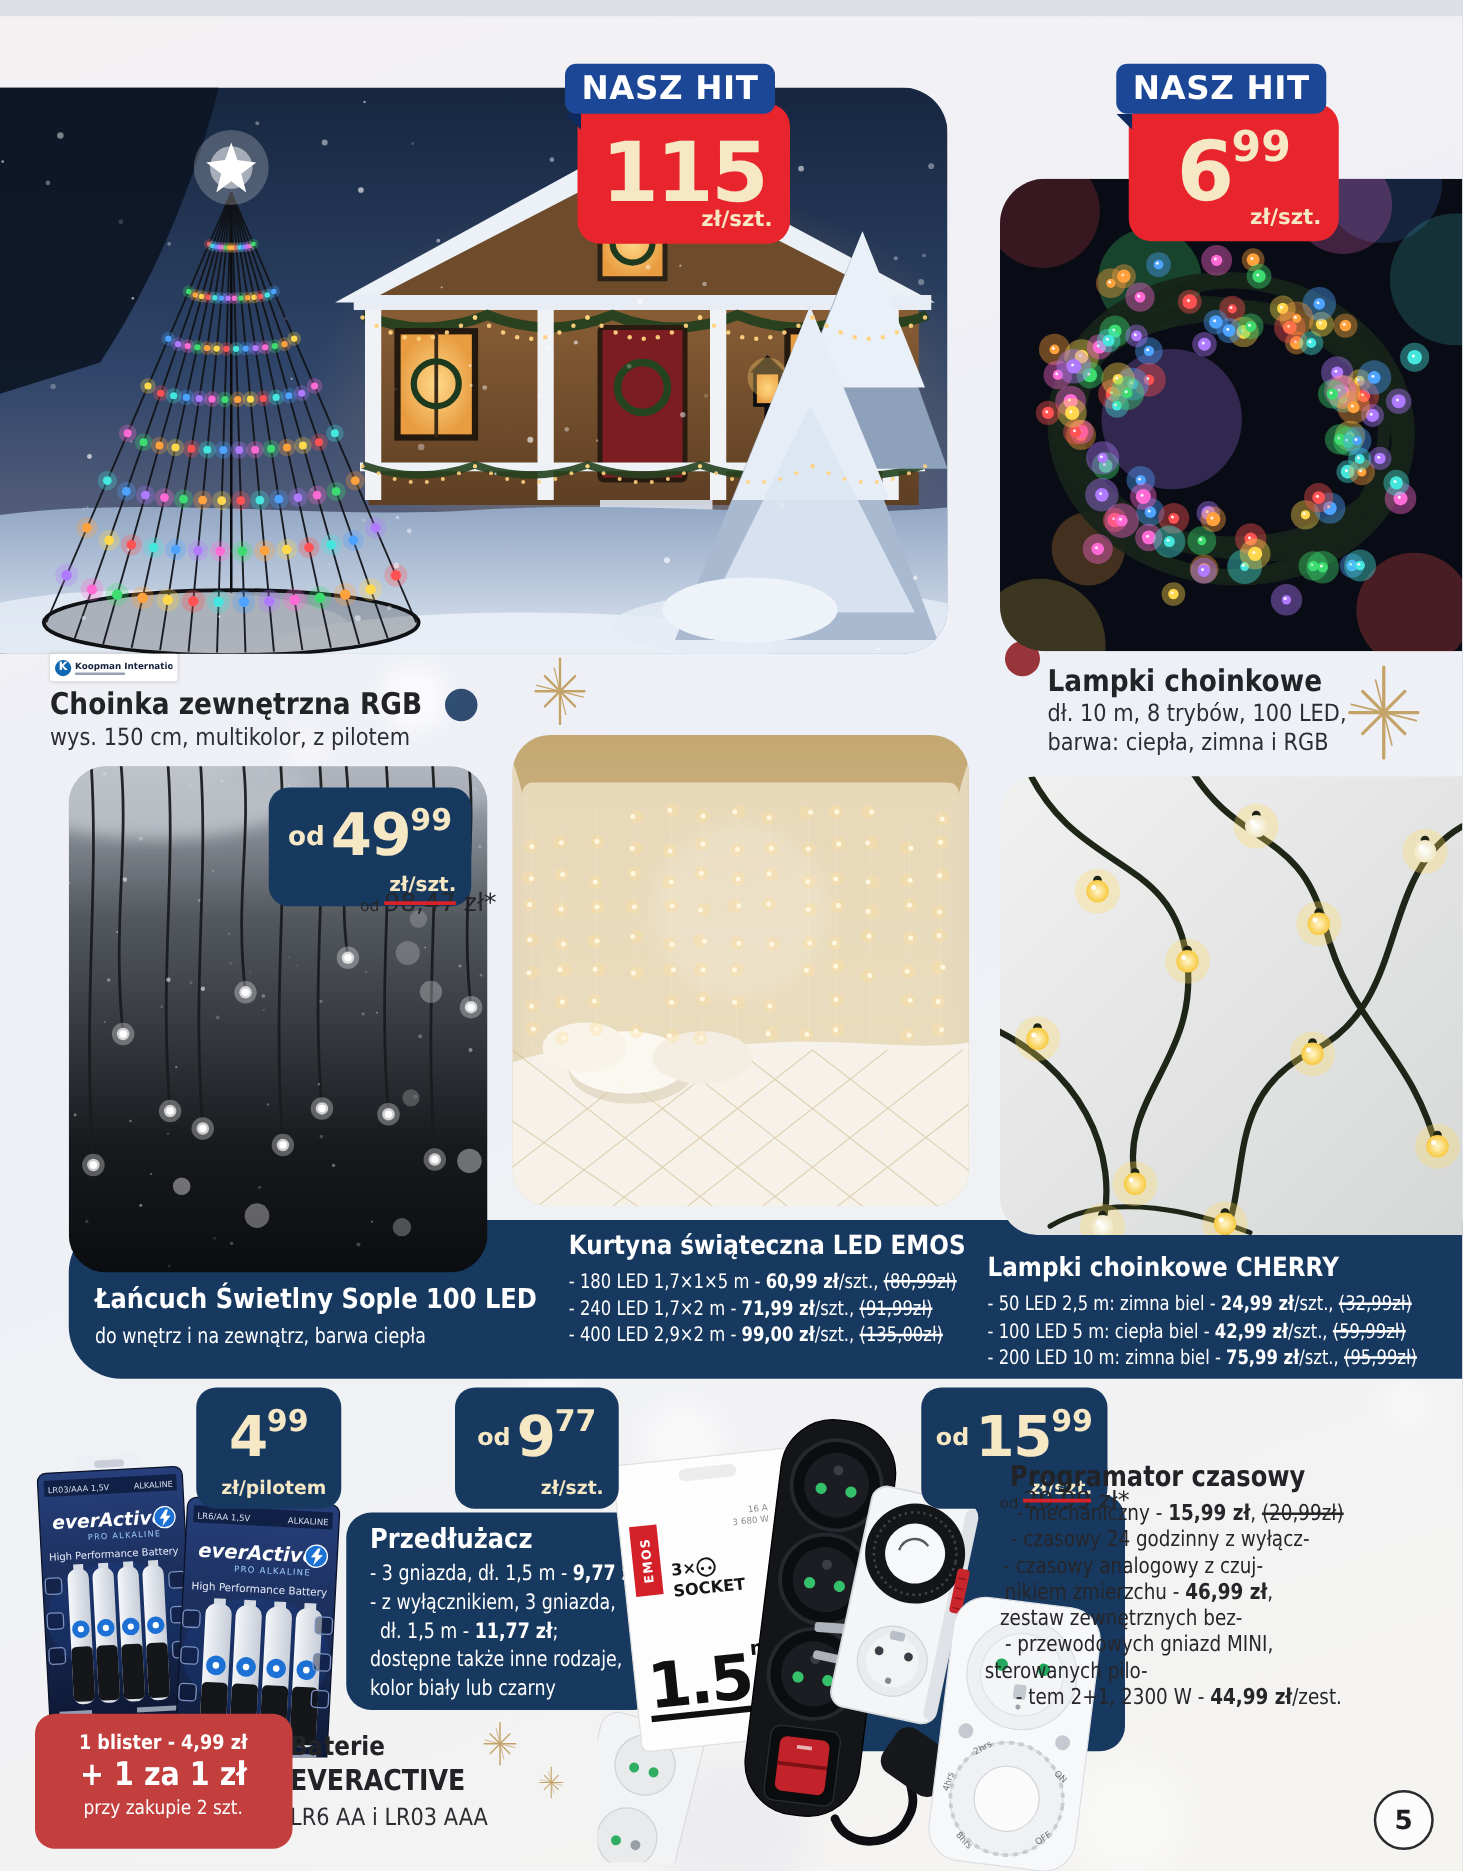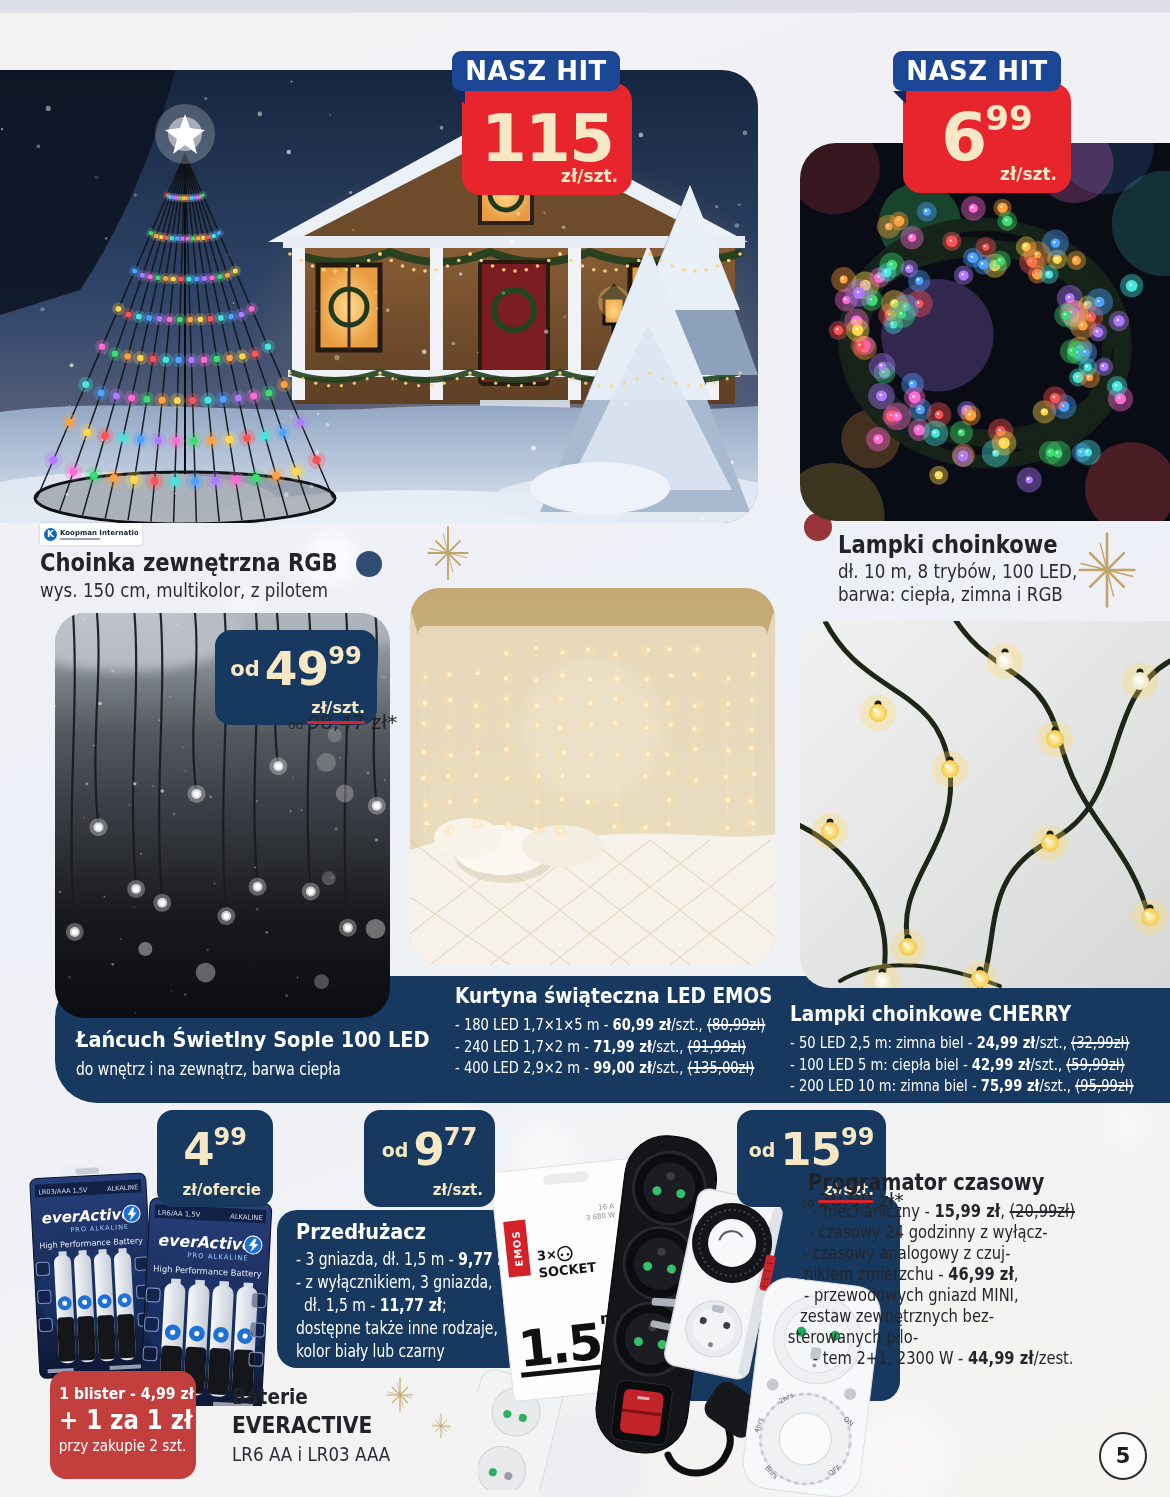--- a/index.html
+++ b/index.html
@@ -1409,21 +1409,21 @@
       <span class="cxt">Lampki choinkowe CHERRY</span>
     </div>
     <div class="pline"><span class="cx"><span>- 50 LED 2,5 m: zimna biel - </span><span class="sg-b">24,99 zł</span><span>/szt., </span><span class="sg-s">(32,99zł)</span></span></div>
     <div class="pline"><span class="cx"><span>- 100 LED 5 m: ciepła biel - </span><span class="sg-b">42,99 zł</span><span>/szt., </span><span class="sg-s">(59,99zł)</span></span></div>
     <div class="pline"><span class="cx"><span>- 200 LED 10 m: zimna biel - </span><span class="sg-b">75,99 zł</span><span>/szt., </span><span class="sg-s">(95,99zł)</span></span></div>
   </div>
 
   <div class="pbadge" style="left:157px;top:1097px;width:116px;height:79px">
     <span class="main">4</span>
     <span class="sup">99</span>
-    <span class="unit" style="font-size:15px">zł/ofercie</span>
+    <span class="unit" style="font-size:15px">zł/pilotem</span>
   </div>
   <div class="pbadge" style="left:364px;top:1097px;width:131px;height:79px">
     <span class="od" style="font-size:19px">od</span>
     <span class="main">9</span>
     <span class="sup">77</span>
     <span class="unit" style="font-size:15px">zł/szt.</span>
   </div>
   <div class="pbadge" style="left:737px;top:1097px;width:149px;height:79px">
     <span class="od" style="font-size:19px">od</span>
     <span class="main">15</span>
@@ -1683,27 +1683,27 @@
   </svg>
 
   <div class="abs" style="right:37px;top:1156px;width:370px;text-align:left;z-index:6">
     <div style="font-weight:700;font-size:23px;color:#222327;margin-bottom:6px">
       <span class="cxr">Programator czasowy</span>
     </div>
     <div style="font-size:17.5px;line-height:21px;color:#26262a"><span class="cxr"><span>- mechaniczny - </span><span class="sg-b">15,99 zł</span><span>, </span><span class="sg-s">(20,99zł)</span></span></div>
     <div style="font-size:17.5px;line-height:21px;color:#26262a"><span class="cxr"><span>- czasowy 24 godzinny z wyłącz-</span></span></div>
     <div style="font-size:17.5px;line-height:21px;color:#26262a"><span class="cxr"><span>- czasowy analogowy z czuj-</span></span></div>
     <div style="font-size:17.5px;line-height:21px;color:#26262a"><span class="cxr"><span>nikiem zmierzchu - </span><span class="sg-b">46,99 zł</span><span>,</span></span></div>
+    <div style="font-size:17.5px;line-height:21px;color:#26262a"><span class="cxr"><span>zestaw zewnętrznych bez-</span></span></div>
     <div style="font-size:17.5px;line-height:21px;color:#26262a"><span class="cxr"><span>- przewodowych gniazd MINI,</span></span></div>
-    <div style="font-size:17.5px;line-height:21px;color:#26262a"><span class="cxr"><span>zestaw zewnętrznych bez-</span></span></div>
     <div style="font-size:17.5px;line-height:21px;color:#26262a"><span class="cxr"><span>sterowanych pilo-</span></span></div>
     <div style="font-size:17.5px;line-height:21px;color:#26262a"><span class="cxr"><span>- tem 2+1, 2300 W - </span><span class="sg-b">44,99 zł</span><span>/zest.</span></span></div>
   </div>
 
-  <div class="promo" style="left:50px;top:1358px;width:146px;height:96px">
+  <div class="promo" style="left:28px;top:1358px;width:206px;height:96px">
     <div style="font-size:16px;font-weight:700;line-height:22px"><span class="cxc">1 blister - 4,99 zł</span></div>
     <div style="font-size:26px;font-weight:700;line-height:30px"><span class="cxc">+ 1 za 1 zł</span></div>
     <div style="font-size:15.5px;line-height:22px"><span class="cxc">przy zakupie 2 szt.</span></div>
   </div>
   <div class="abs" style="left:232px;top:1370px;z-index:5">
     <div style="font-weight:700;font-size:21px;line-height:28px;color:#222327"><span class="cxt">Baterie</span></div>
     <div style="font-weight:700;font-size:23px;line-height:28px;color:#222327"><span class="cxt">EVERACTIVE</span></div>
     <div style="font-size:19px;margin-top:4px;color:#2c2d33"><span class="cxt">LR6 AA i LR03 AAA</span></div>
   </div>
 

